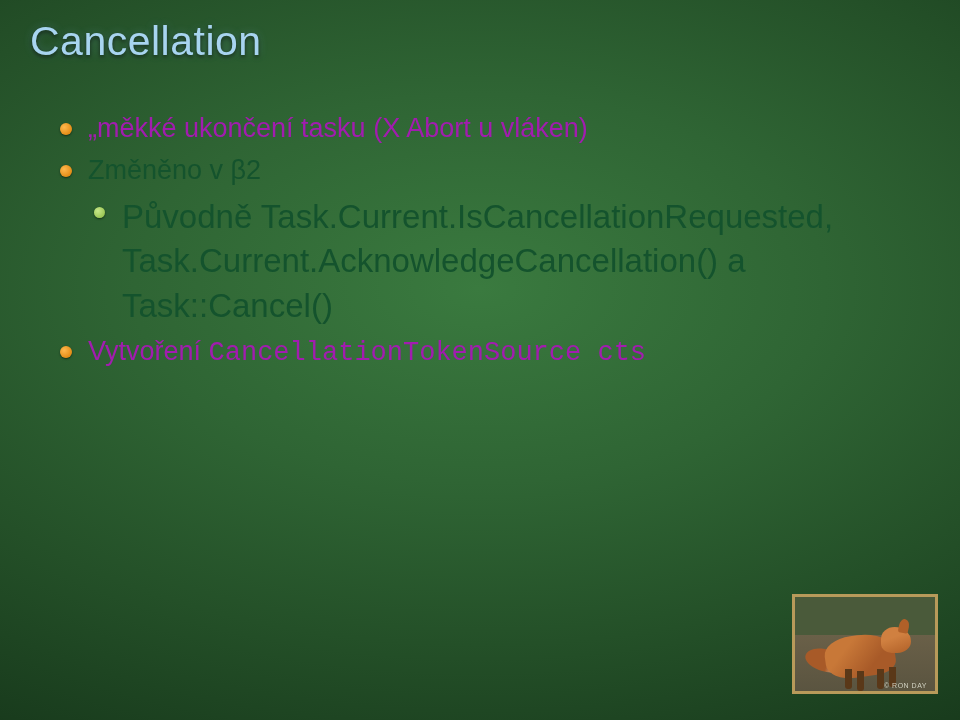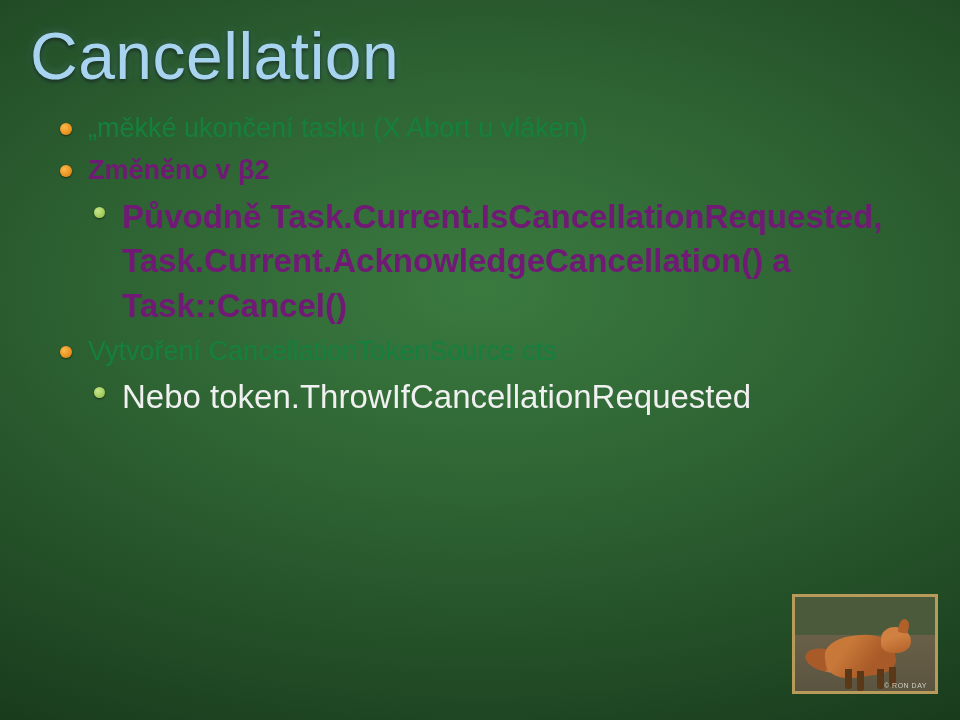--- a/index.html
+++ b/index.html
@@ -8,39 +8,39 @@
     background: radial-gradient(ellipse 120% 90% at 50% 40%,
       #3a7a3f 0%, #2f6534 30%, #245028 55%, #183a1c 80%, #0f2612 100%);
     font-family: "Segoe UI", Arial, sans-serif;
     color: #e8e8e8;
     position: relative;
   }
   .title {
     position: absolute;
     top: 18px;
     left: 30px;
-    font-size: 66px;
+    font-size: 41px;
     font-weight: 400;
     color: #a8d4f0;
     text-shadow: 0 2px 4px rgba(0,0,0,0.6), 0 0 8px rgba(120,180,220,0.3);
     letter-spacing: 0.5px;
   }
   .content {
     position: absolute;
     top: 110px;
     left: 60px;
     right: 40px;
   }
   .bullet-l1 {
     font-size: 27px;
     line-height: 1.35;
     margin-bottom: 6px;
     padding-left: 28px;
     position: relative;
-    color: #15803d;
+    color: #a21caf;
   }
   .bullet-l1::before {
     content: "";
     position: absolute;
     left: 0;
     top: 13px;
     width: 12px;
     height: 12px;
     background: radial-gradient(circle at 35% 35%, #ffb84d, #d97a00);
     border-radius: 50%;
@@ -59,22 +59,22 @@
     content: "";
     position: absolute;
     left: 0;
     top: 12px;
     width: 11px;
     height: 11px;
     background: radial-gradient(circle at 35% 35%, #c8e88a, #8ab840);
     border-radius: 50%;
     box-shadow: 0 1px 2px rgba(0,0,0,0.5);
   }
-  .yellow { color: #701a75; font-weight: bold; }
-  .mono { font-family: Liberation Sans, sans-serif; }
+  .yellow { color: #14532d; }
+  .mono { font-family: Liberation Mono, monospace; }
   .fox-box {
     position: absolute;
     right: 22px;
     bottom: 26px;
     width: 146px;
     height: 100px;
     border: 3px solid #b89a5a;
     background: linear-gradient(to bottom, #4a5a3a 0%, #4a5a3a 40%, #6a6048 40%, #5a5440 100%);
     overflow: hidden;
   }
@@ -145,23 +145,20 @@
   <div class="bullet-l1 yellow">Změněno v β2</div>
 
   <div class="bullet-l2 yellow">Původně Task.Current.IsCancellationRequested, Task.Current.AcknowledgeCancellation() a Task::Cancel()</div>
 
   <div class="bullet-l1">
     <span>Vytvoření </span><span class="mono">CancellationTokenSource cts</span>
   </div>
 
 
 
-  <div class="bullet-l2">
-    <span>Nebo </span><span class="mono">token.ThrowIfCancellationRequested</span>
-  </div>
 
 </div>
 
 <div class="fox-box">
   <div class="fox-tail"></div>
   <div class="fox-body"></div>
   <div class="fox-head"></div>
   <div class="fox-ear"></div>
   <div class="fox-leg" style="left:50px; top:72px;"></div>
   <div class="fox-leg" style="left:62px; top:74px;"></div>

